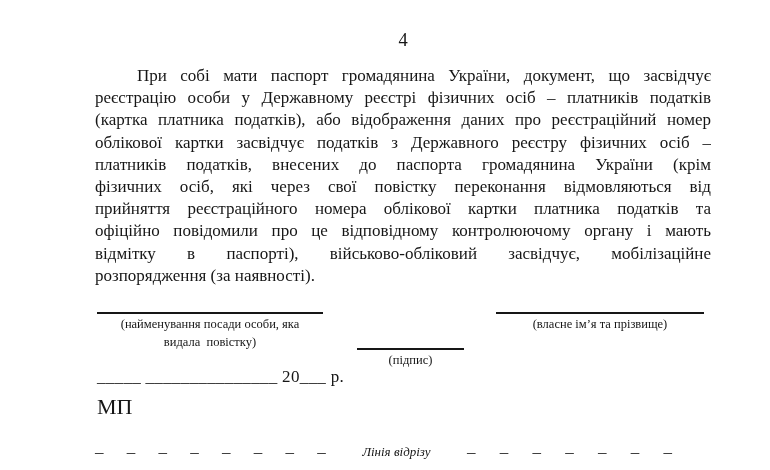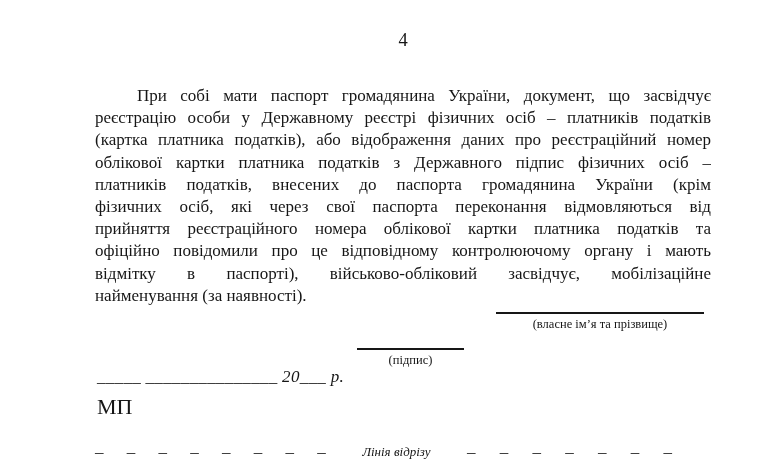--- a/index.html
+++ b/index.html
@@ -32,21 +32,21 @@
     font-size: 17px;
     line-height: 22.2px;
   }
   .pline {
     text-align: justify;
     text-align-last: justify;
     white-space: nowrap;
     height: 22.2px;
     overflow: hidden;
   }
-  .pline.first { padding-left: 42px; width: 574px; margin-top: 20px; }
+  .pline.first { padding-left: 42px; width: 574px; }
   .pline.last  { text-align-last: left; white-space: normal; }
 
   .sig-field {
     position: absolute;
     top: 312px;
     border-top: 2px solid #161616;
   }
   .sig-field .caption {
     padding-top: 3px;
     text-align: center;
@@ -57,21 +57,20 @@
   #sig-position { left: 97px;  width: 226px; }
   #sig-sign     { left: 357px; width: 107px; margin-top: 36px; }
   #sig-name     { left: 496px; width: 208px; font-family: Liberation Serif, serif; }
 
   .date-line {
     position: absolute;
     top: 367px;
     left: 97px;
     font-size: 17px;
     letter-spacing: 0.3px;
-    font-style: italic;
   }
   .seal {
     position: absolute;
     top: 394px;
     left: 97px;
     font-size: 22px;
   }
   .cut-line {
     position: absolute;
     top: 441px;
@@ -96,29 +95,33 @@
 <body>
 
 <div id="page">
 
   <div class="page-number">4</div>
 
   <div class="body-text">
     <div class="pline first">При собі мати паспорт громадянина України, документ, що засвідчує</div>
     <div class="pline">реєстрацію особи у Державному реєстрі фізичних осіб – платників податків</div>
     <div class="pline">(картка платника податків), або відображення даних про реєстраційний номер</div>
-    <div class="pline">облікової картки платника податків з Державного підпис фізичних осіб –</div>
+    <div class="pline">облікової картки засвідчує податків з Державного реєстру фізичних осіб –</div>
     <div class="pline">платників податків, внесених до паспорта громадянина України (крім</div>
-    <div class="pline">фізичних осіб, які через свої паспорта переконання відмовляються від</div>
+    <div class="pline">фізичних осіб, які через свої повістку переконання відмовляються від</div>
     <div class="pline">прийняття реєстраційного номера облікової картки платника податків та</div>
     <div class="pline">офіційно повідомили про це відповідному контролюючому органу і мають</div>
     <div class="pline">відмітку в паспорті), військово-обліковий засвідчує, мобілізаційне</div>
-    <div class="pline last">найменування (за наявності).</div>
+    <div class="pline last">розпорядження (за наявності).</div>
   </div>
 
+  <div class="sig-field" id="sig-position">
+    <div class="caption">(найменування посади особи, яка</div>
+    <div class="caption">видала  повістку)</div>
+  </div>
 
   <div class="sig-field" id="sig-sign">
     <div class="caption">(підпис)</div>
   </div>
 
   <div class="sig-field" id="sig-name">
     <div class="caption">(власне ім’я та прізвище)</div>
   </div>
 
   <div class="date-line">_____ _______________ 20___ р.</div>

